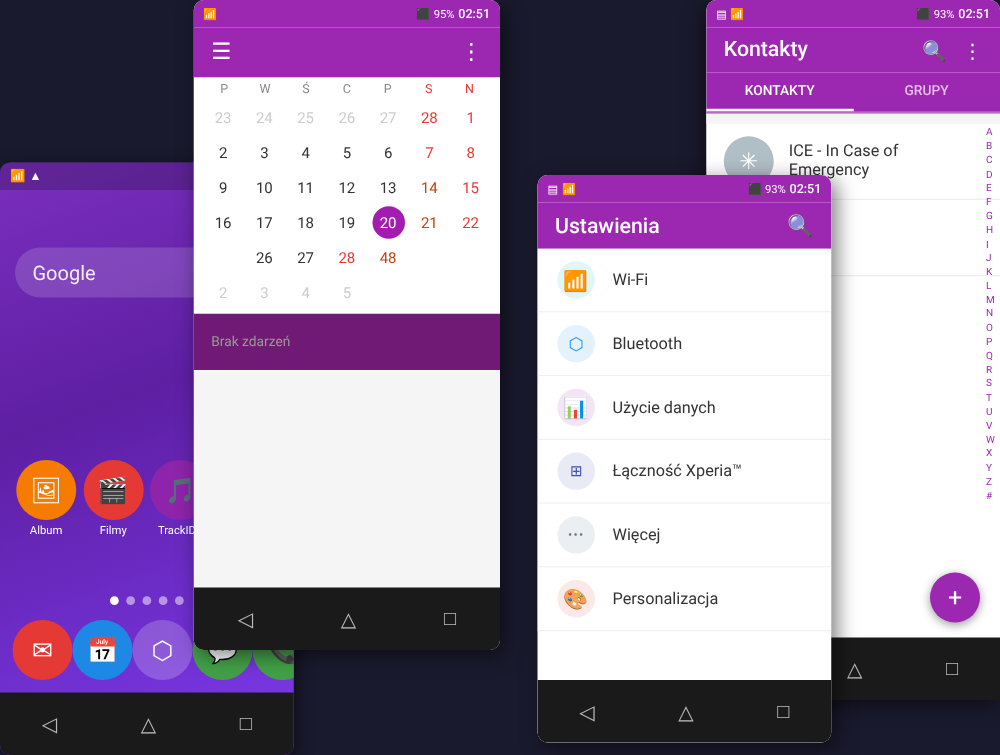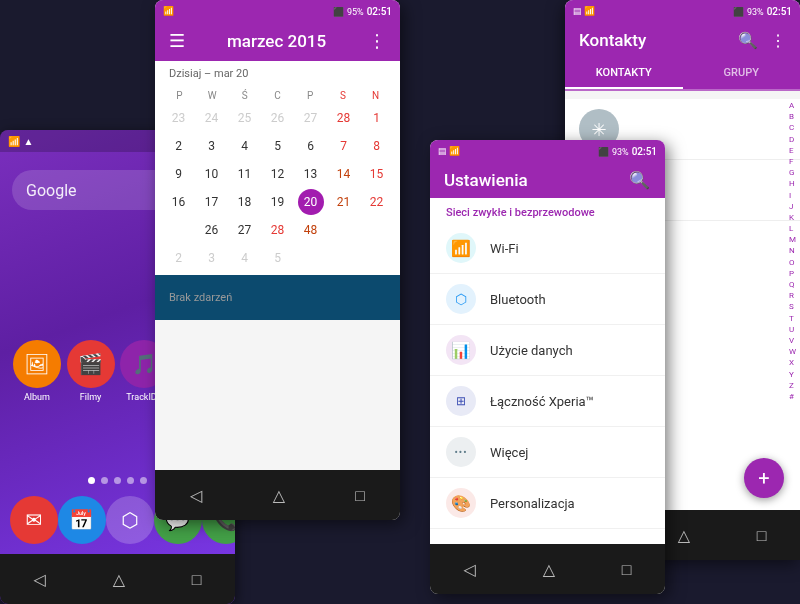--- a/index.html
+++ b/index.html
@@ -29,21 +29,21 @@
       background: rgba(0,0,0,0.2);
       height: 22px;
       display: flex;
       align-items: center;
       justify-content: space-between;
       padding: 0 8px;
       font-size: 10px;
       color: white;
     }
     .phone-home .search-bar {
-      margin: 18px 12px 10px;
+      margin: 46px 12px 10px;
       background: rgba(255,255,255,0.15);
       border-radius: 25px;
       height: 40px;
       display: flex;
       align-items: center;
       padding: 0 14px;
       justify-content: space-between;
     }
     .phone-home .search-text {
       color: rgba(255,255,255,0.9);
@@ -218,21 +218,21 @@
       color: white;
       border-radius: 50%;
     }
     .cal-day.red { color: #e53935; }
     .cal-day.highlight { color: #c2410c; }
     .cal-day.empty { color: #ccc; }
     .cal-no-events {
       padding: 16px 14px;
       font-size: 11px;
       color: #999;
-      background: #0c4a6e;
+      background: #701a75;
     }
     .phone-calendar .nav-bar {
       position: absolute;
       bottom: 0; left: 0; right: 0;
       height: 50px;
       background: #1a1a1a;
       display: flex;
       align-items: center;
       justify-content: space-around;
     }
@@ -532,24 +532,22 @@
     <div class="status-bar-left">
       <span>📶</span>
     </div>
     <div class="status-bar-right">
       <span>⬛ 95%</span>
       <span class="status-bar-time">02:51</span>
     </div>
   </div>
   <div class="cal-header">
     <span class="menu-icon">☰</span>
-    <span class="title">marzec 2015</span>
     <span class="more-icon">⋮</span>
   </div>
-  <div class="cal-today">Dzisiaj – mar 20</div>
   <div class="cal-grid">
     <div class="cal-weekdays">
       <span>P</span>
       <span>W</span>
       <span>Ś</span>
       <span>C</span>
       <span>P</span>
       <span class="sat">S</span>
       <span class="sun">N</span>
     </div>
@@ -620,21 +618,20 @@
     </div>
     <div class="status-bar-right">
       <span>⬛ 93%</span>
       <span class="status-bar-time">02:51</span>
     </div>
   </div>
   <div class="settings-header">
     <span class="title">Ustawienia</span>
     <span class="search-icon">🔍</span>
   </div>
-  <div class="settings-section-title">Sieci zwykłe i bezprzewodowe</div>
   <div class="settings-item">
     <div class="icon-wrap" style="background:#e0f7fa">
       <span style="color:#00bcd4">📶</span>
     </div>
     <span class="item-label">Wi-Fi</span>
   </div>
   <div class="settings-item">
     <div class="icon-wrap" style="background:#e3f2fd">
       <span style="color:#2196f3; font-size:14px;">⬡</span>
     </div>
@@ -689,20 +686,21 @@
       <span class="icon">⋮</span>
     </div>
   </div>
   <div class="contacts-tabs">
     <div class="contacts-tab active">KONTAKTY</div>
     <div class="contacts-tab">GRUPY</div>
   </div>
   <div class="contacts-list-label"></div>
   <div class="contact-item">
     <div class="contact-avatar ice">✳</div>
+    <span class="contact-name">ICE - In Case of Emergency</span>
   </div>
   <div class="contact-item">
     <div class="contact-avatar user">👤</div>
     <span class="contact-name">Ja</span>
   </div>
   <div class="contacts-alphabet">
     <span class="alpha-letter">A</span>
     <span class="alpha-letter">B</span>
     <span class="alpha-letter">C</span>
     <span class="alpha-letter">D</span>

